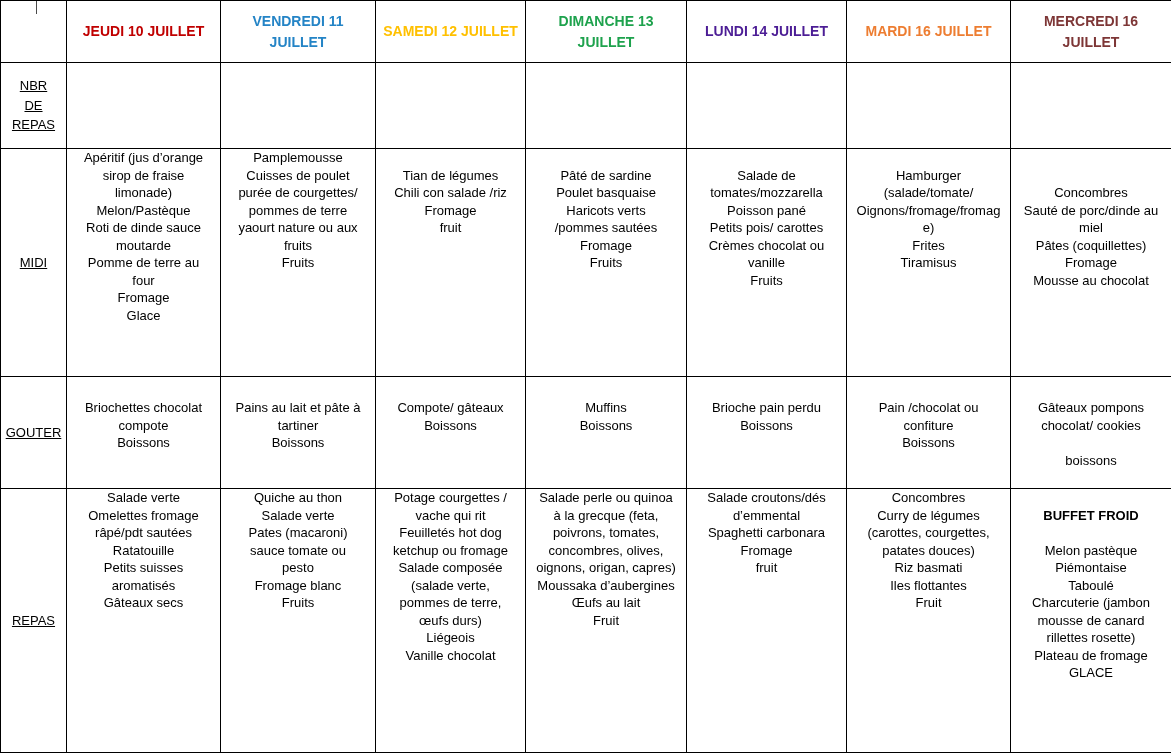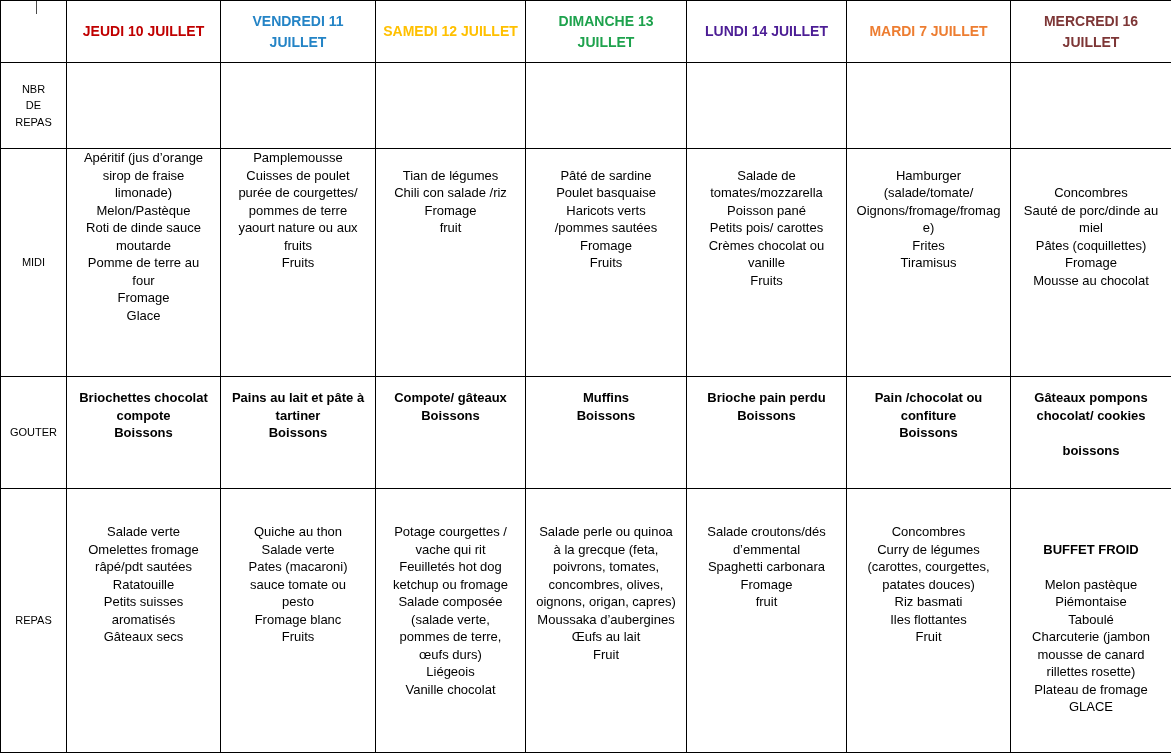--- a/index.html
+++ b/index.html
@@ -24,37 +24,38 @@
     line-height: 1.45;
   }
   .corner-cell { position: relative; }
   .stray-mark {
     position: absolute;
     left: 35px; top: 0;
     width: 1px; height: 13px;
     background: #4a4a4a;
   }
   .row-label {
-    font-size: 11px;
+    font-size: 13px;
     vertical-align: middle;
     white-space: pre-line;
     line-height: 1.5;
+    text-decoration: underline;
   }
   .cell {
     font-size: 13px;
     line-height: 1.35;
     vertical-align: top;
     white-space: pre-line;
   }
   tr.r-nbr   { height: 86px; }
   tr.r-midi  { height: 228px; }
   tr.r-midi  td.cell { }
   tr.r-gouter { height: 112px; }
-  tr.r-gouter td.cell { padding-top: 12px; font-weight: bold; }
-  tr.r-soir  td.cell { padding-top: 34px; }
+  tr.r-gouter td.cell { padding-top: 22px; }
+  tr.r-soir  td.cell { }
   tr.r-head  { height: 62px; }
   .bold-line { font-weight: bold; white-space: pre-line; }
 </style>
 </head>
 <body>
 
 <table class="menu-table">
   <colgroup>
     <col style="width:66px">
       <col style="width:154px">
@@ -68,21 +69,21 @@
   <thead>
     <tr class="r-head">
       <th class="corner-cell"><span class="stray-mark"></span></th>
       <th style="color: rgb(192, 0, 0);">JEUDI 10 JUILLET</th>
       <th style="color: rgb(36, 132, 198);">VENDREDI 11
 JUILLET</th>
       <th style="color: rgb(255, 192, 0);">SAMEDI 12 JUILLET</th>
       <th style="color: rgb(30, 162, 77);">DIMANCHE 13
 JUILLET</th>
       <th style="color: #4c1d95;">LUNDI 14 JUILLET</th>
-      <th style="color: rgb(237, 125, 49);">MARDI 7 JUILLET</th>
+      <th style="color: rgb(237, 125, 49);">MARDI 16 JUILLET</th>
       <th style="color: rgb(125, 54, 54);">MERCREDI 16
 JUILLET</th>
     </tr>
   </thead>
   <tbody>
     <tr class="r-nbr">
       <td class="row-label">NBR
 DE
 REPAS</td>
       <td class="cell"></td>

